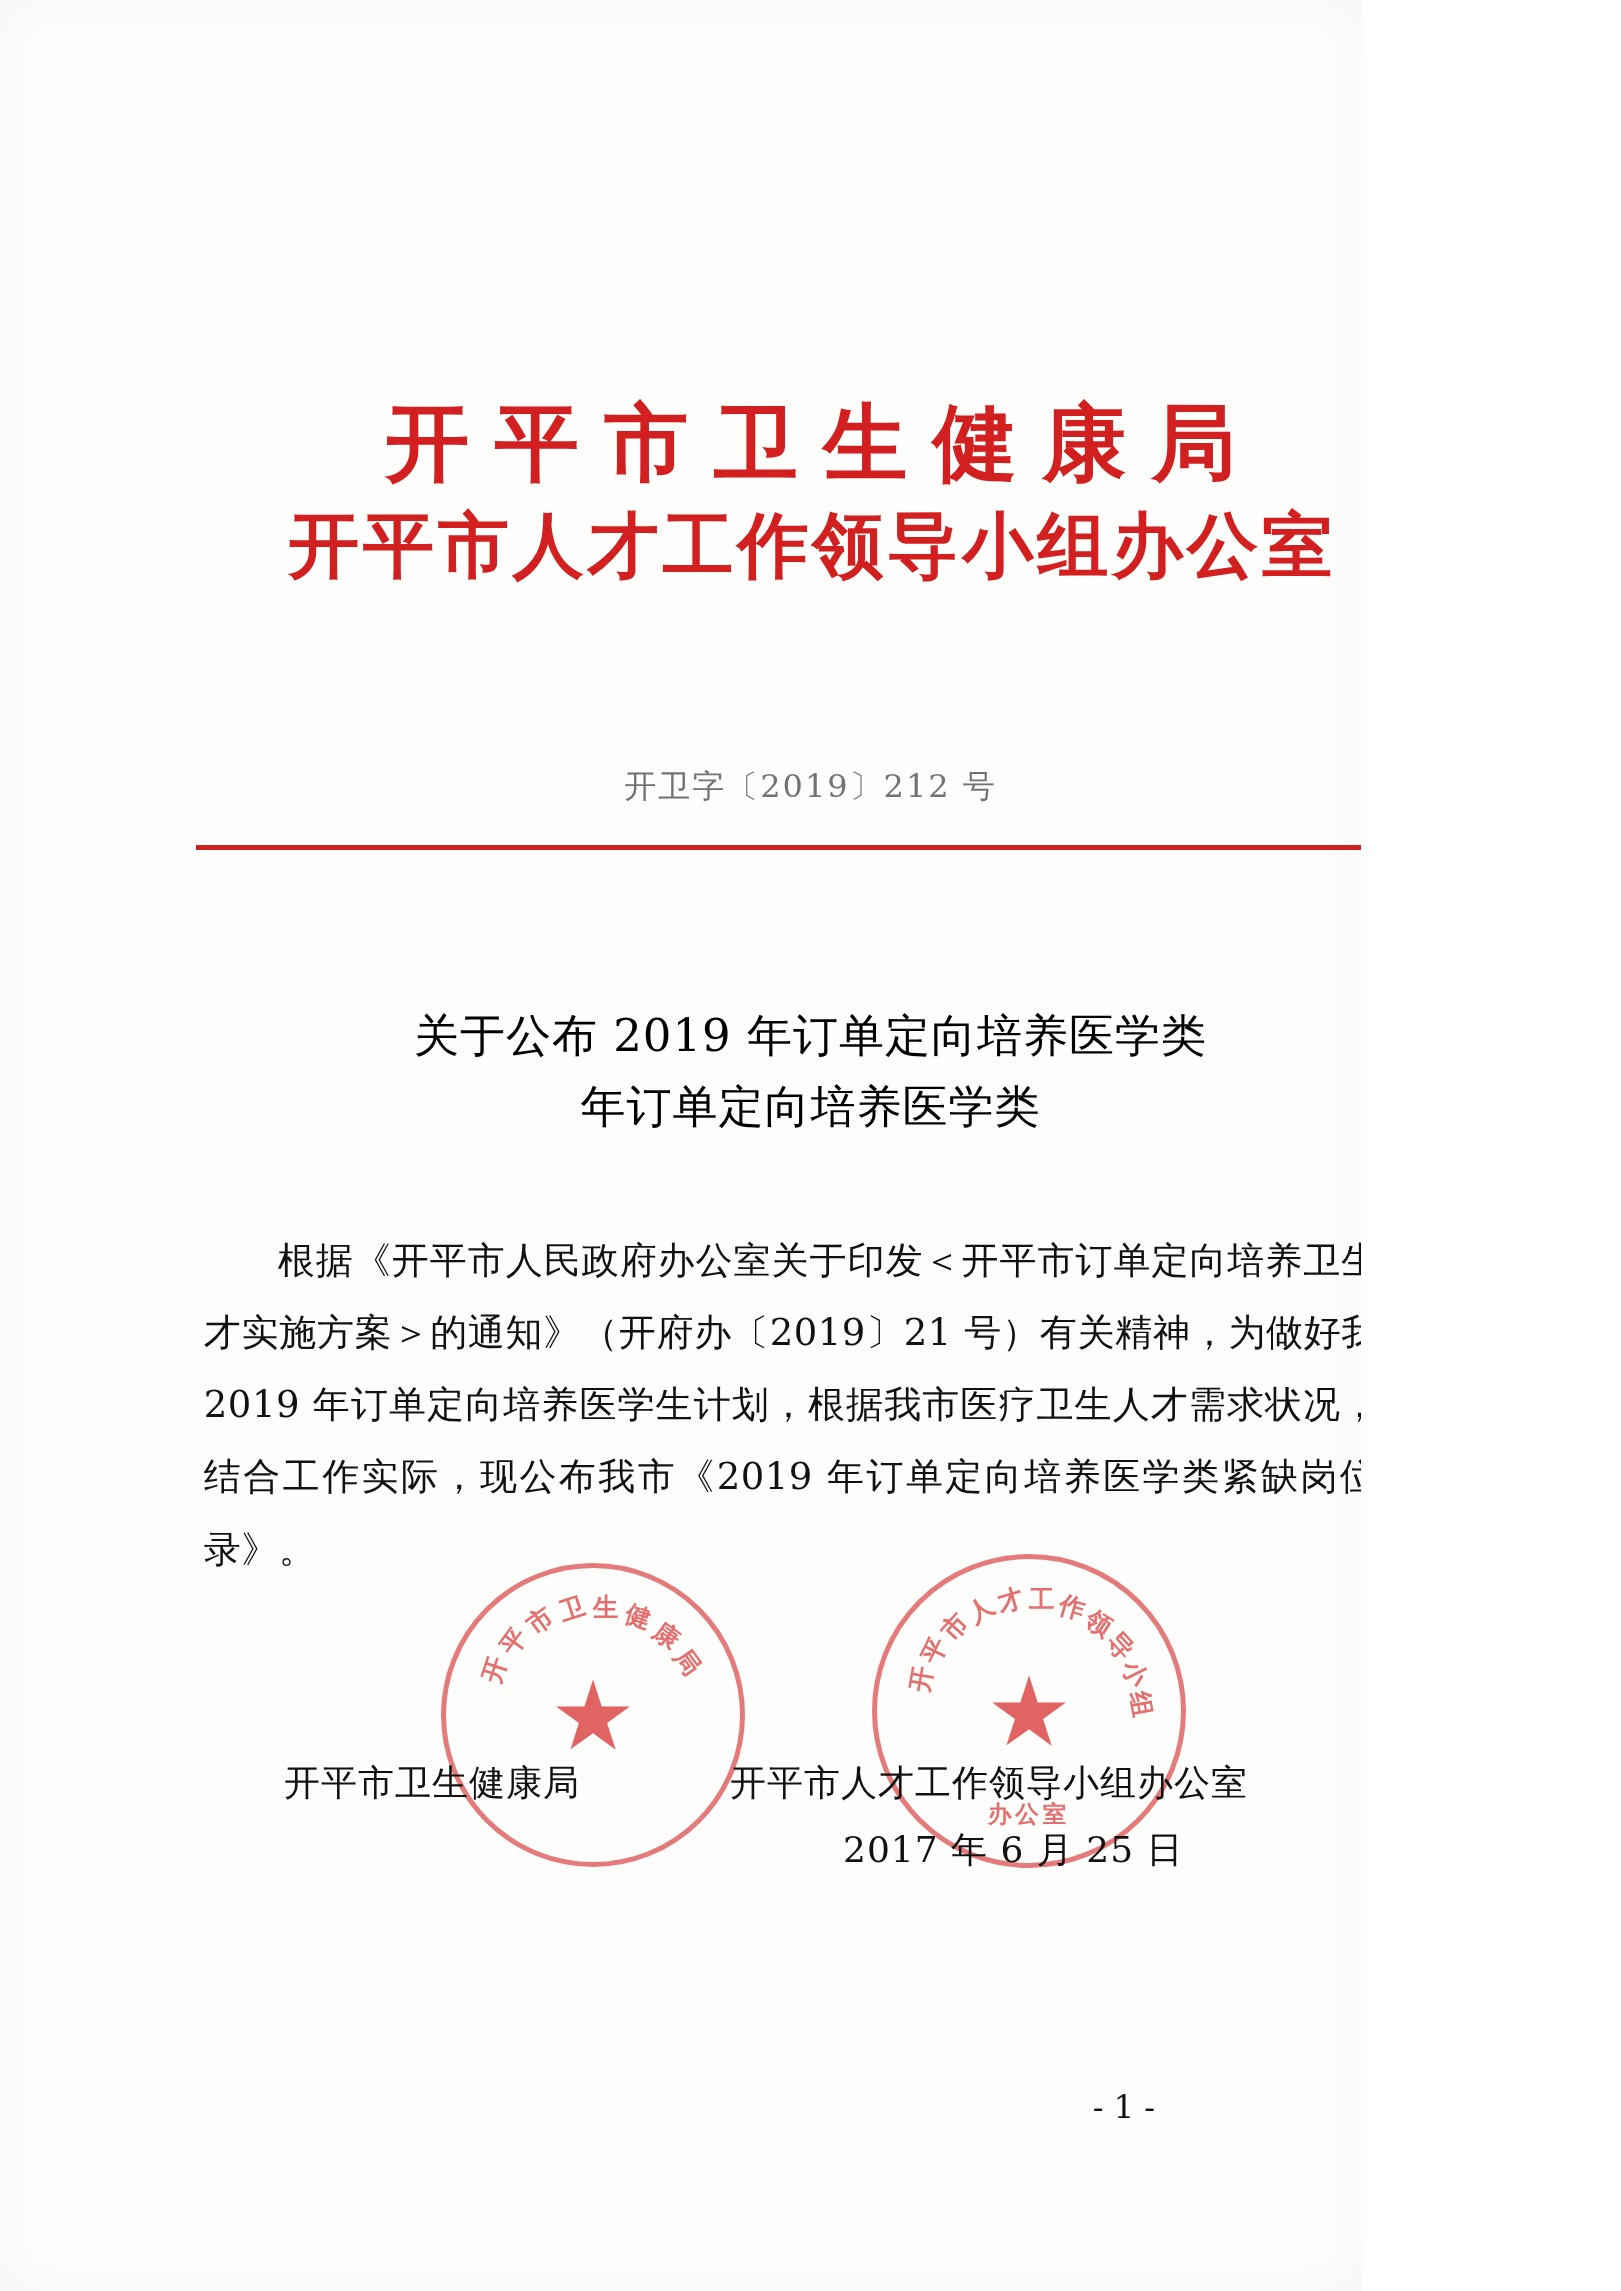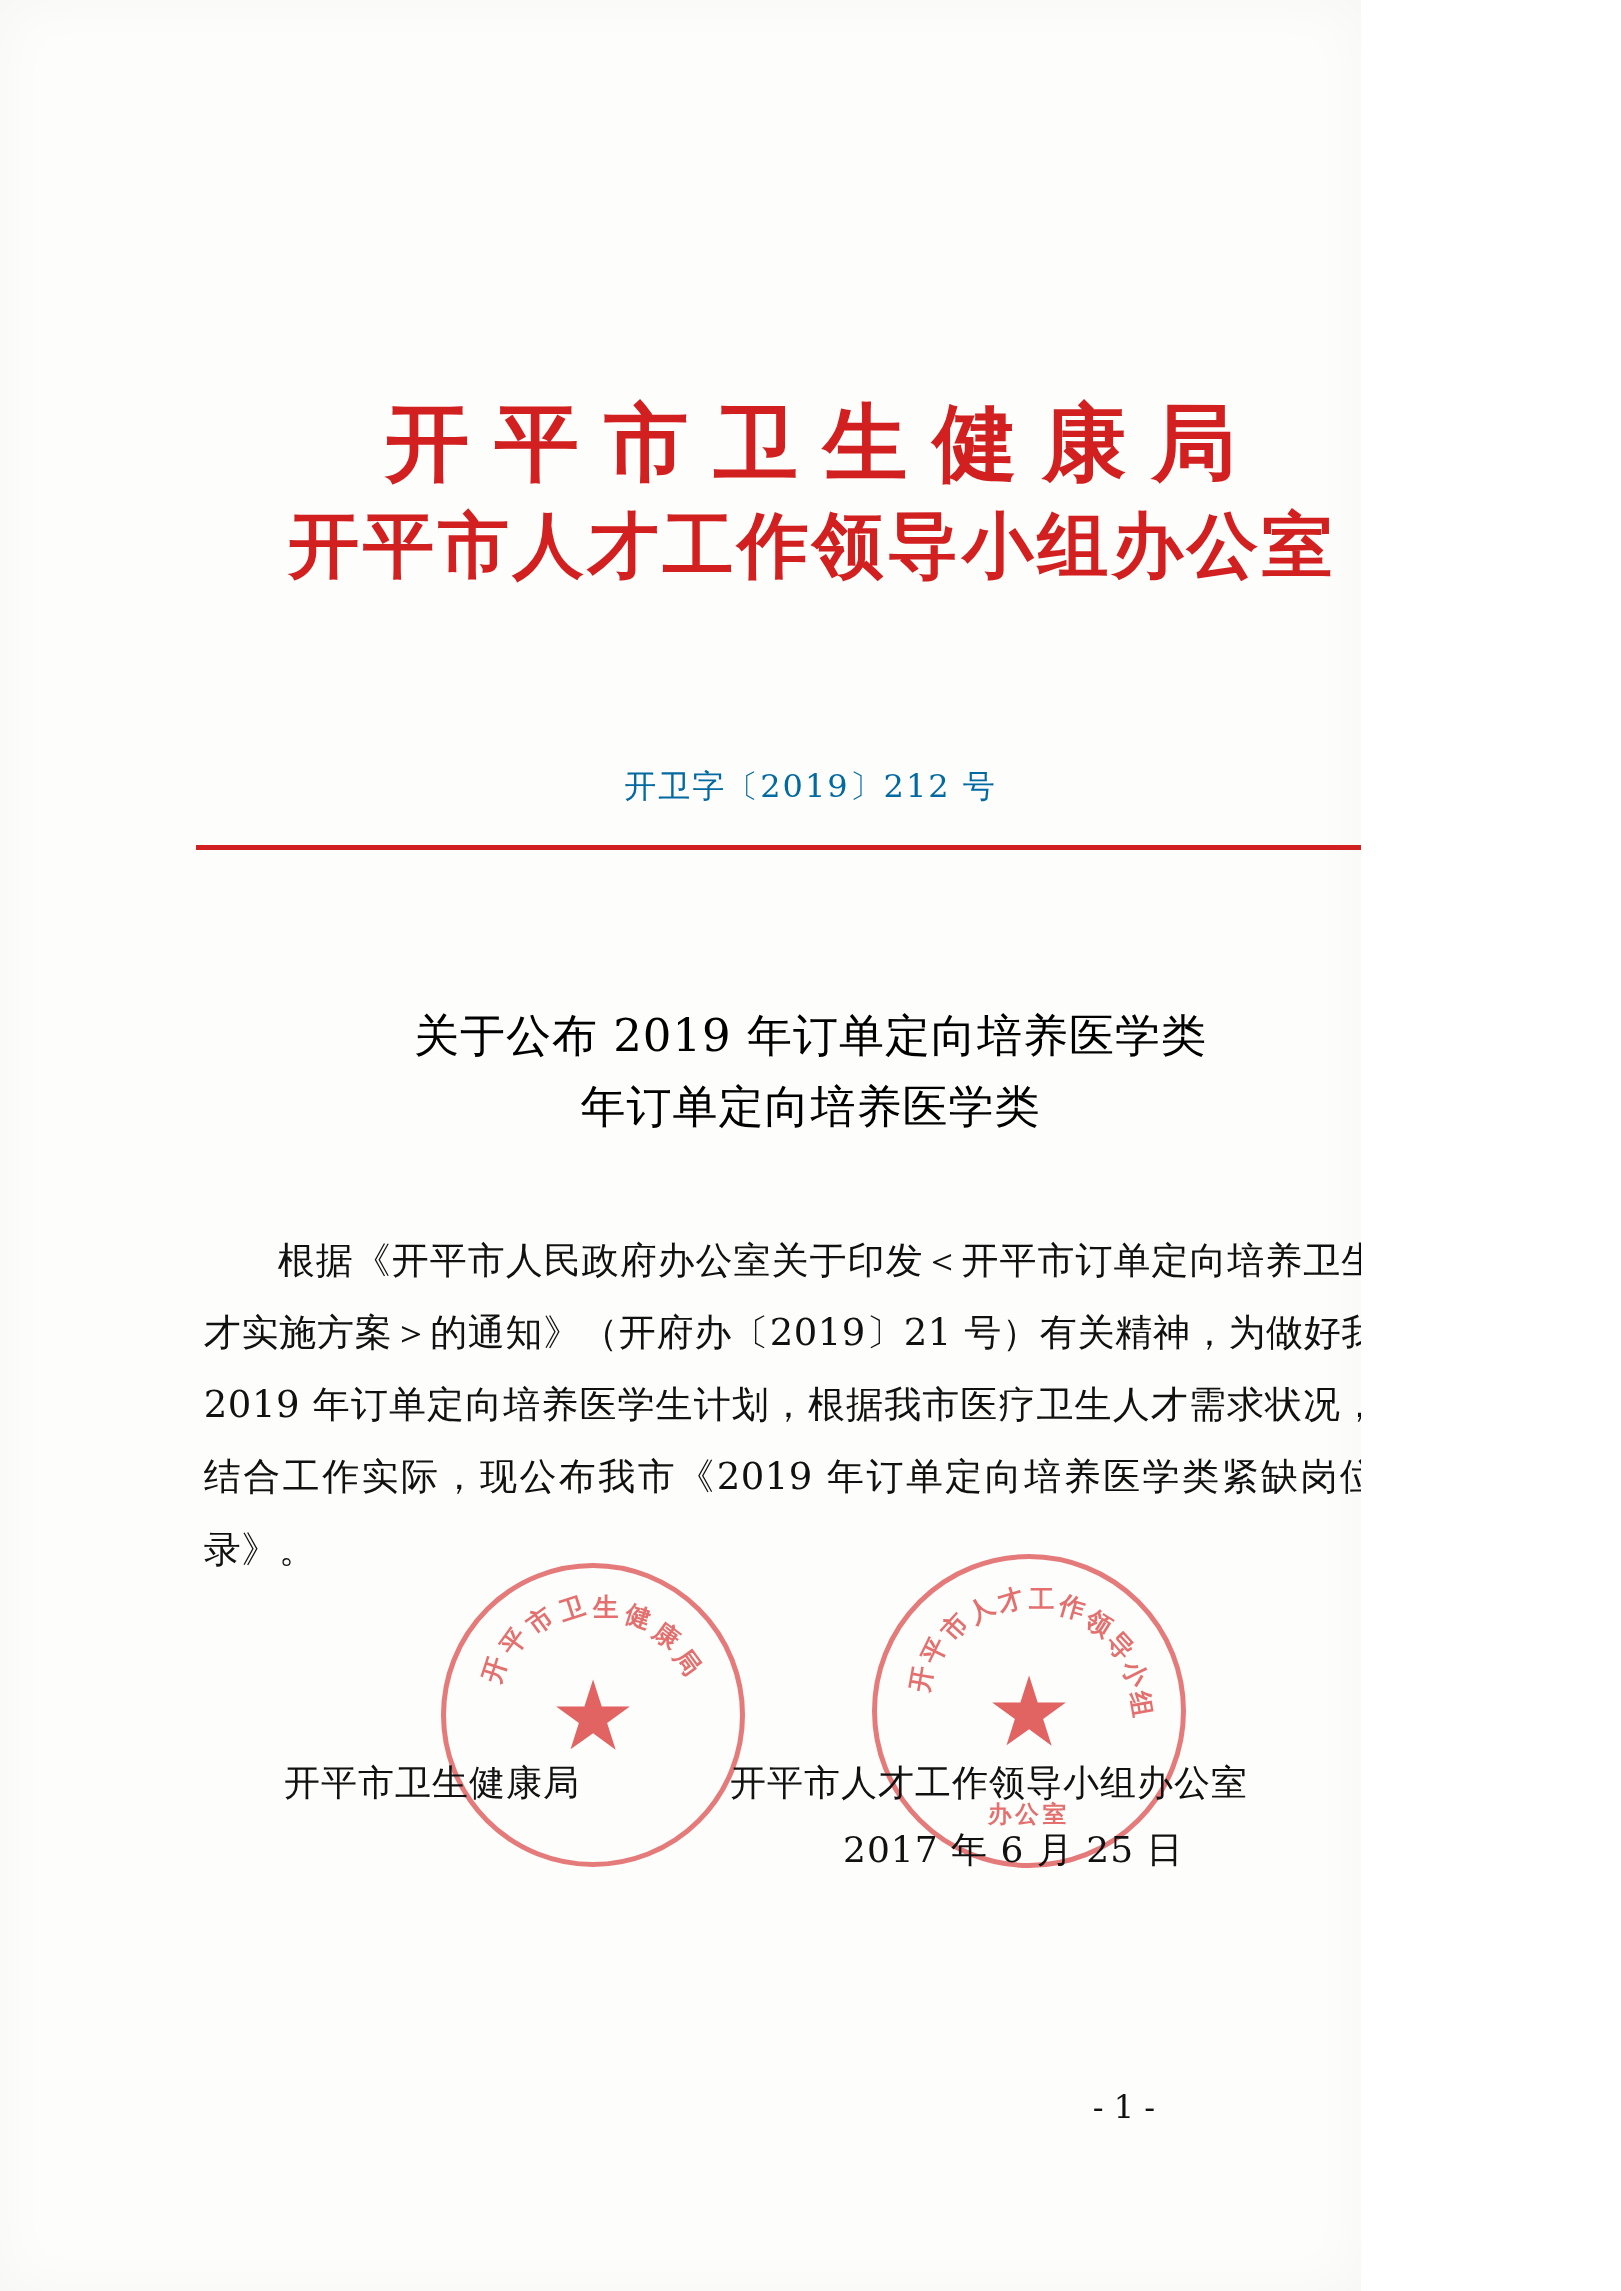--- a/index.html
+++ b/index.html
@@ -65,21 +65,21 @@
   }
 
   .doc-number {
     position: absolute;
     top: 765px;
     left: 0;
     width: 1229px;
     text-align: center;
     font-size: 32px;
     letter-spacing: 2px;
-    color: #0369a1;
+    color: #737373;
   }
 
   .red-rule {
     position: absolute;
     top: 845px;
     left: 0;
     width: 1229px;
     height: 4.9px;
     background: #d21f1f;
   }

